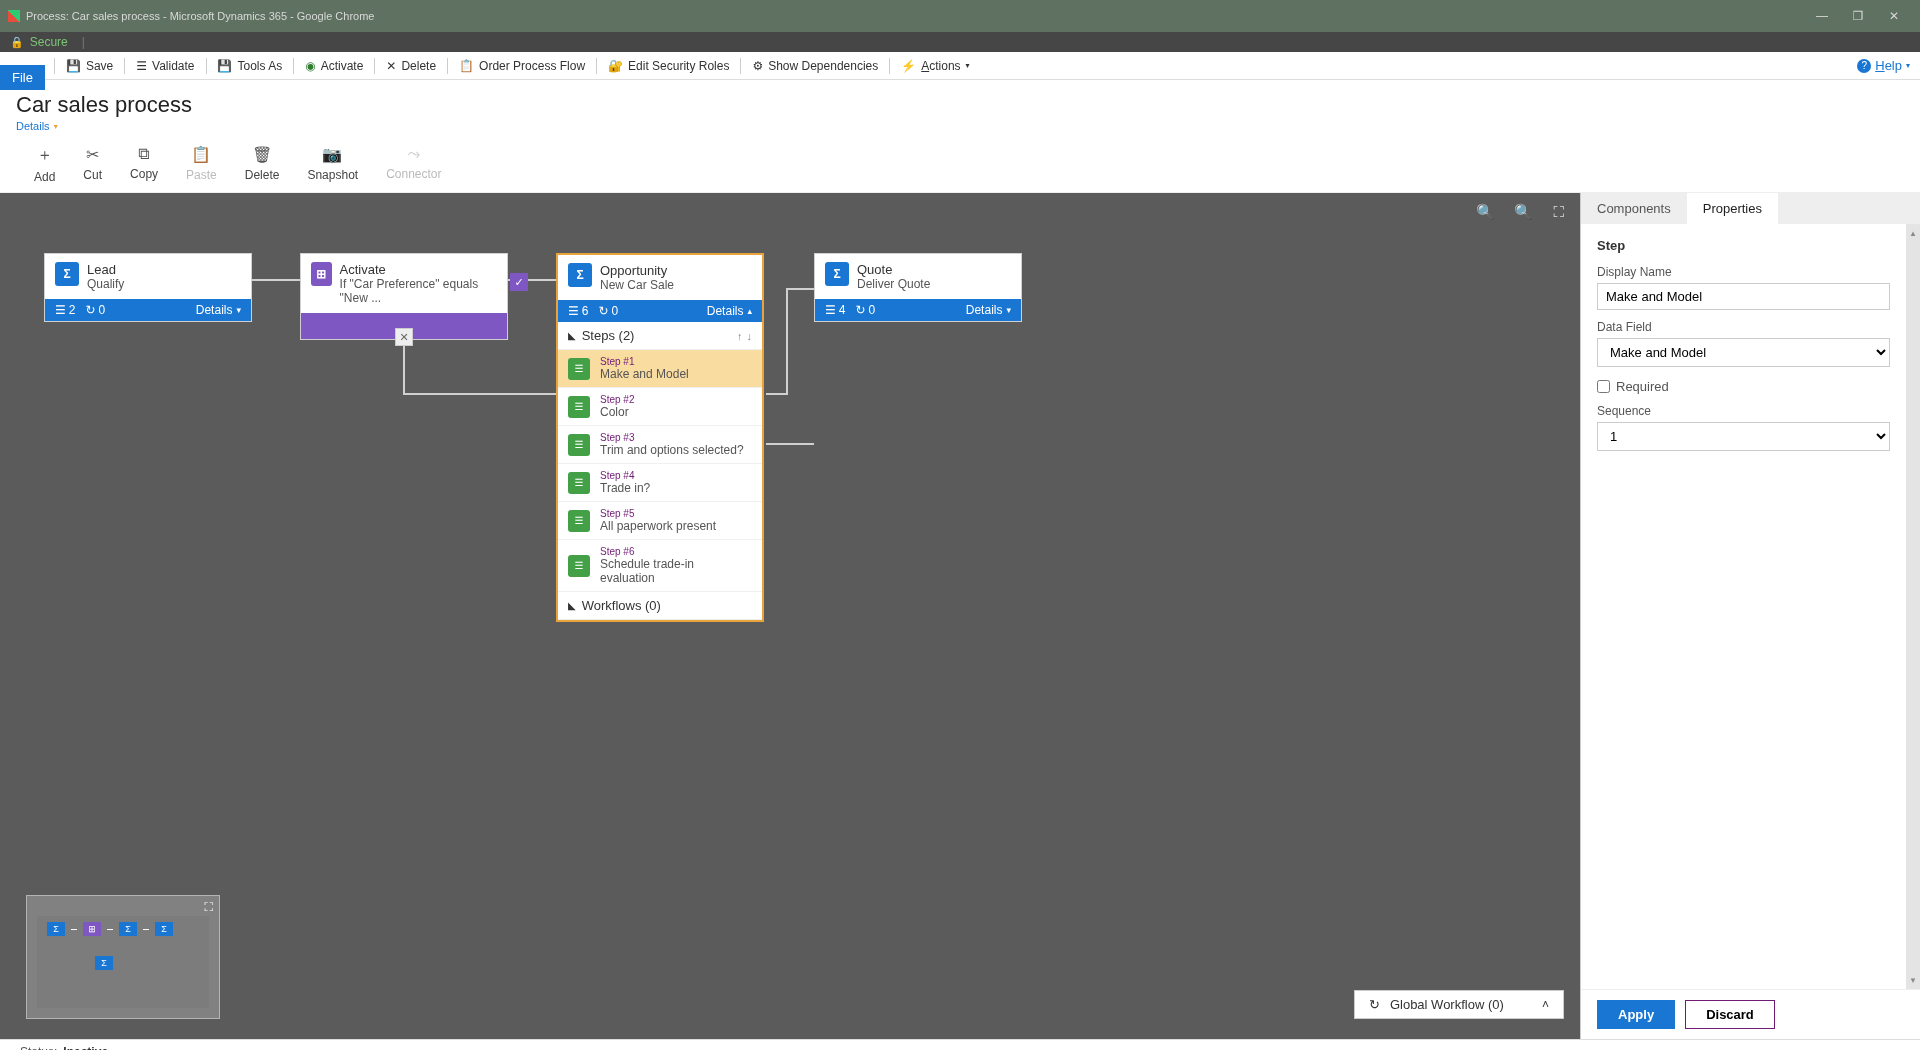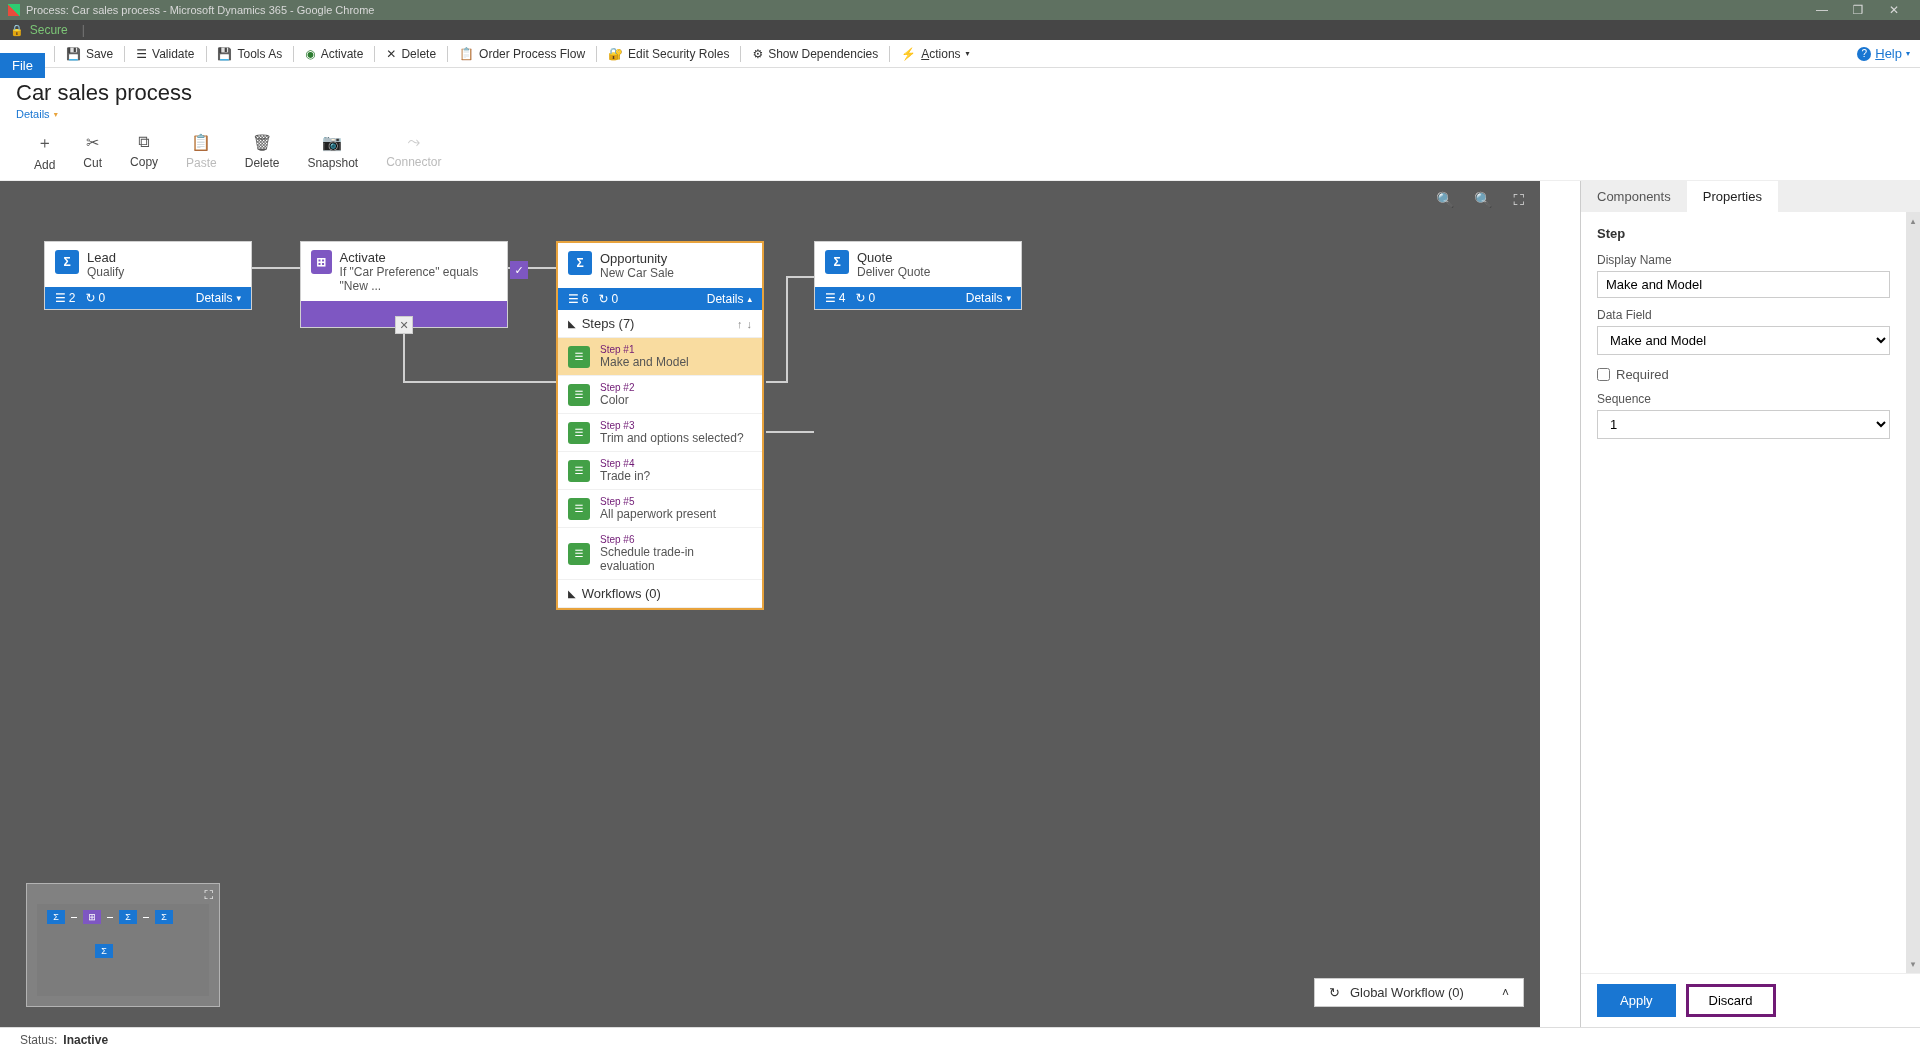--- a/index.html
+++ b/index.html
@@ -1,18 +1,18 @@
 <!DOCTYPE html>
 <html><head>
 <meta charset="utf-8">
 <style>
 * { margin:0; padding:0; box-sizing:border-box; font-family:"Segoe UI",Arial,sans-serif; }
 body { width:1920px; height:1050px; overflow:hidden; background:#fff; font-size:13px; color:#333; }
 
-.titlebar { height:20px; background:#5f7161; display:flex; align-items:center; padding:0 8px; color:#d8d8d8; font-size:11px; }
+.titlebar { height:32px; background:#5f7161; display:flex; align-items:center; padding:0 8px; color:#d8d8d8; font-size:11px; }
 .titlebar .app-icon { width:12px; height:12px; margin-right:6px; background:linear-gradient(45deg,#e74c3c 50%,#2ecc71 50%); }
 .titlebar .spacer { flex:1; }
 .titlebar .winbtn { width:36px; text-align:center; cursor:pointer; font-size:12px;}
 .addrbar { height:20px; background:#464646; display:flex; align-items:center; padding:0 10px; color:#bbb; font-size:12px; }
 .addrbar .lock { margin-right:6px; font-size:11px; }
 .addrbar .secure { color:#7cc576; margin-right:8px;}
 .addrbar .sep { color:#777; margin:0 6px;}
 .cmdbar { height:28px; border-bottom:1px solid #ddd; display:flex; align-items:center; padding:0 0 0 0; background:#fff; }
 .cmdbar .file { background:#1976d2; color:#fff; padding:5px 12px; font-size:13px; margin-right:6px;margin-top:24px;}
 .cmdbar .cmd { padding:0 8px; display:flex; align-items:center; gap:5px; cursor:pointer; color:#333; font-size:12px; height:100%;}
@@ -63,31 +63,31 @@
 .minimap { position:absolute; bottom:20px; left:26px; width:194px; height:124px; background:rgba(200,200,200,0.35); border:1px solid rgba(255,255,255,0.4);}
 .minimap .inner { position:absolute; top:20px; left:10px; right:10px; bottom:10px; background:rgba(120,120,120,0.5);}
 .minimap .mrow { display:flex; gap:6px; padding:6px 10px;}
 .minimap .mb { width:18px; height:14px; background:#1976d2; display:flex;align-items:center;justify-content:center;color:#fff;font-size:9px;}
 .minimap .mb.p { background:#7e57c2;}
 .minimap .expand { position:absolute; top:4px; right:6px; color:#fff; font-size:12px; cursor:pointer;}
 
 .globalwf { position:absolute; right:16px; bottom:20px; background:#fff; border:1px solid #ccc; padding:6px 14px; display:flex; align-items:center; gap:10px; font-size:13px; width:210px;}
 .globalwf .chev { margin-left:auto; cursor:pointer; font-size:12px;}
 
-.side { width:340px; background:#eee; display:flex; flex-direction:column; border-left:1px solid #ccc;margin-left:40px;}
+.side { width:340px; background:#eee; display:flex; flex-direction:column; border-left:1px solid #ccc;}
 .tabs { display:flex; background:#eee; }
 .tabs .tab { padding:8px 16px; font-size:13px; cursor:pointer; color:#555;}
 .tabs .tab.active { background:#fff; color:#222;}
 .pane { flex:1; background:#fff; padding:14px 16px; overflow:auto; position:relative;}
 .pane .grp { font-size:13px; font-weight:600; margin-bottom:12px;}
 .pane label { font-size:12px; color:#555; display:block; margin-bottom:4px; margin-top:10px;}
 .pane input[type=text], .pane select { width:100%; padding:5px 8px; border:1px solid #ccc; font-size:13px; background:#fff;}
 .pane .chk { display:flex; align-items:center; gap:6px; margin-top:12px; font-size:13px; color:#555;}
 .btns { padding:10px 16px; display:flex; gap:10px; background:#fff; border-top:1px solid #eee;}
-.btns button { padding:6px 20px; font-size:13px; border:3px solid #701a75; background:#fff; cursor:pointer;}
+.btns button { padding:6px 20px; font-size:13px; border:1px solid #701a75; background:#fff; cursor:pointer;font-weight:bold;}
 .btns .apply { background:#1976d2; color:#fff; border-color:#1976d2;}
 
 .status { height:24px; border-top:1px solid #ddd; display:flex; align-items:center; padding:0 20px; font-size:12px; color:#555;}
 .status .lab { margin-right:6px;}
 .status .val { font-weight:600; color:#333;}
 .side-scroll { width:14px; background:#e4e4e4; display:flex; flex-direction:column; align-items:center; justify-content:space-between; padding:4px 0;}
 .side-scroll span{font-size:9px;color:#888;cursor:pointer;}
 </style>
 </head>
 <body>
@@ -260,21 +260,21 @@
       <div class="bar">
         <span class="stat">☰ <span>6</span></span>
         <span class="stat">↻ <span>0</span></span>
         <span class="det">
             <span>Details</span> 
             <span style="font-size:9px">▴</span>
           </span>
       </div>
       <div class="section">
         <span class="tri">◣</span>
-        <span>Steps (7)</span>
+        <span>Steps (2)</span>
         <span class="arrows">
             <span>↑</span>
             <span>↓</span>
           </span>
       </div>
       <div class="steprow selected">
         <div class="sic">☰</div>
         <div class="stx">
             <div class="s1">Step #1</div>
             <div class="s2">Make and Model</div>

